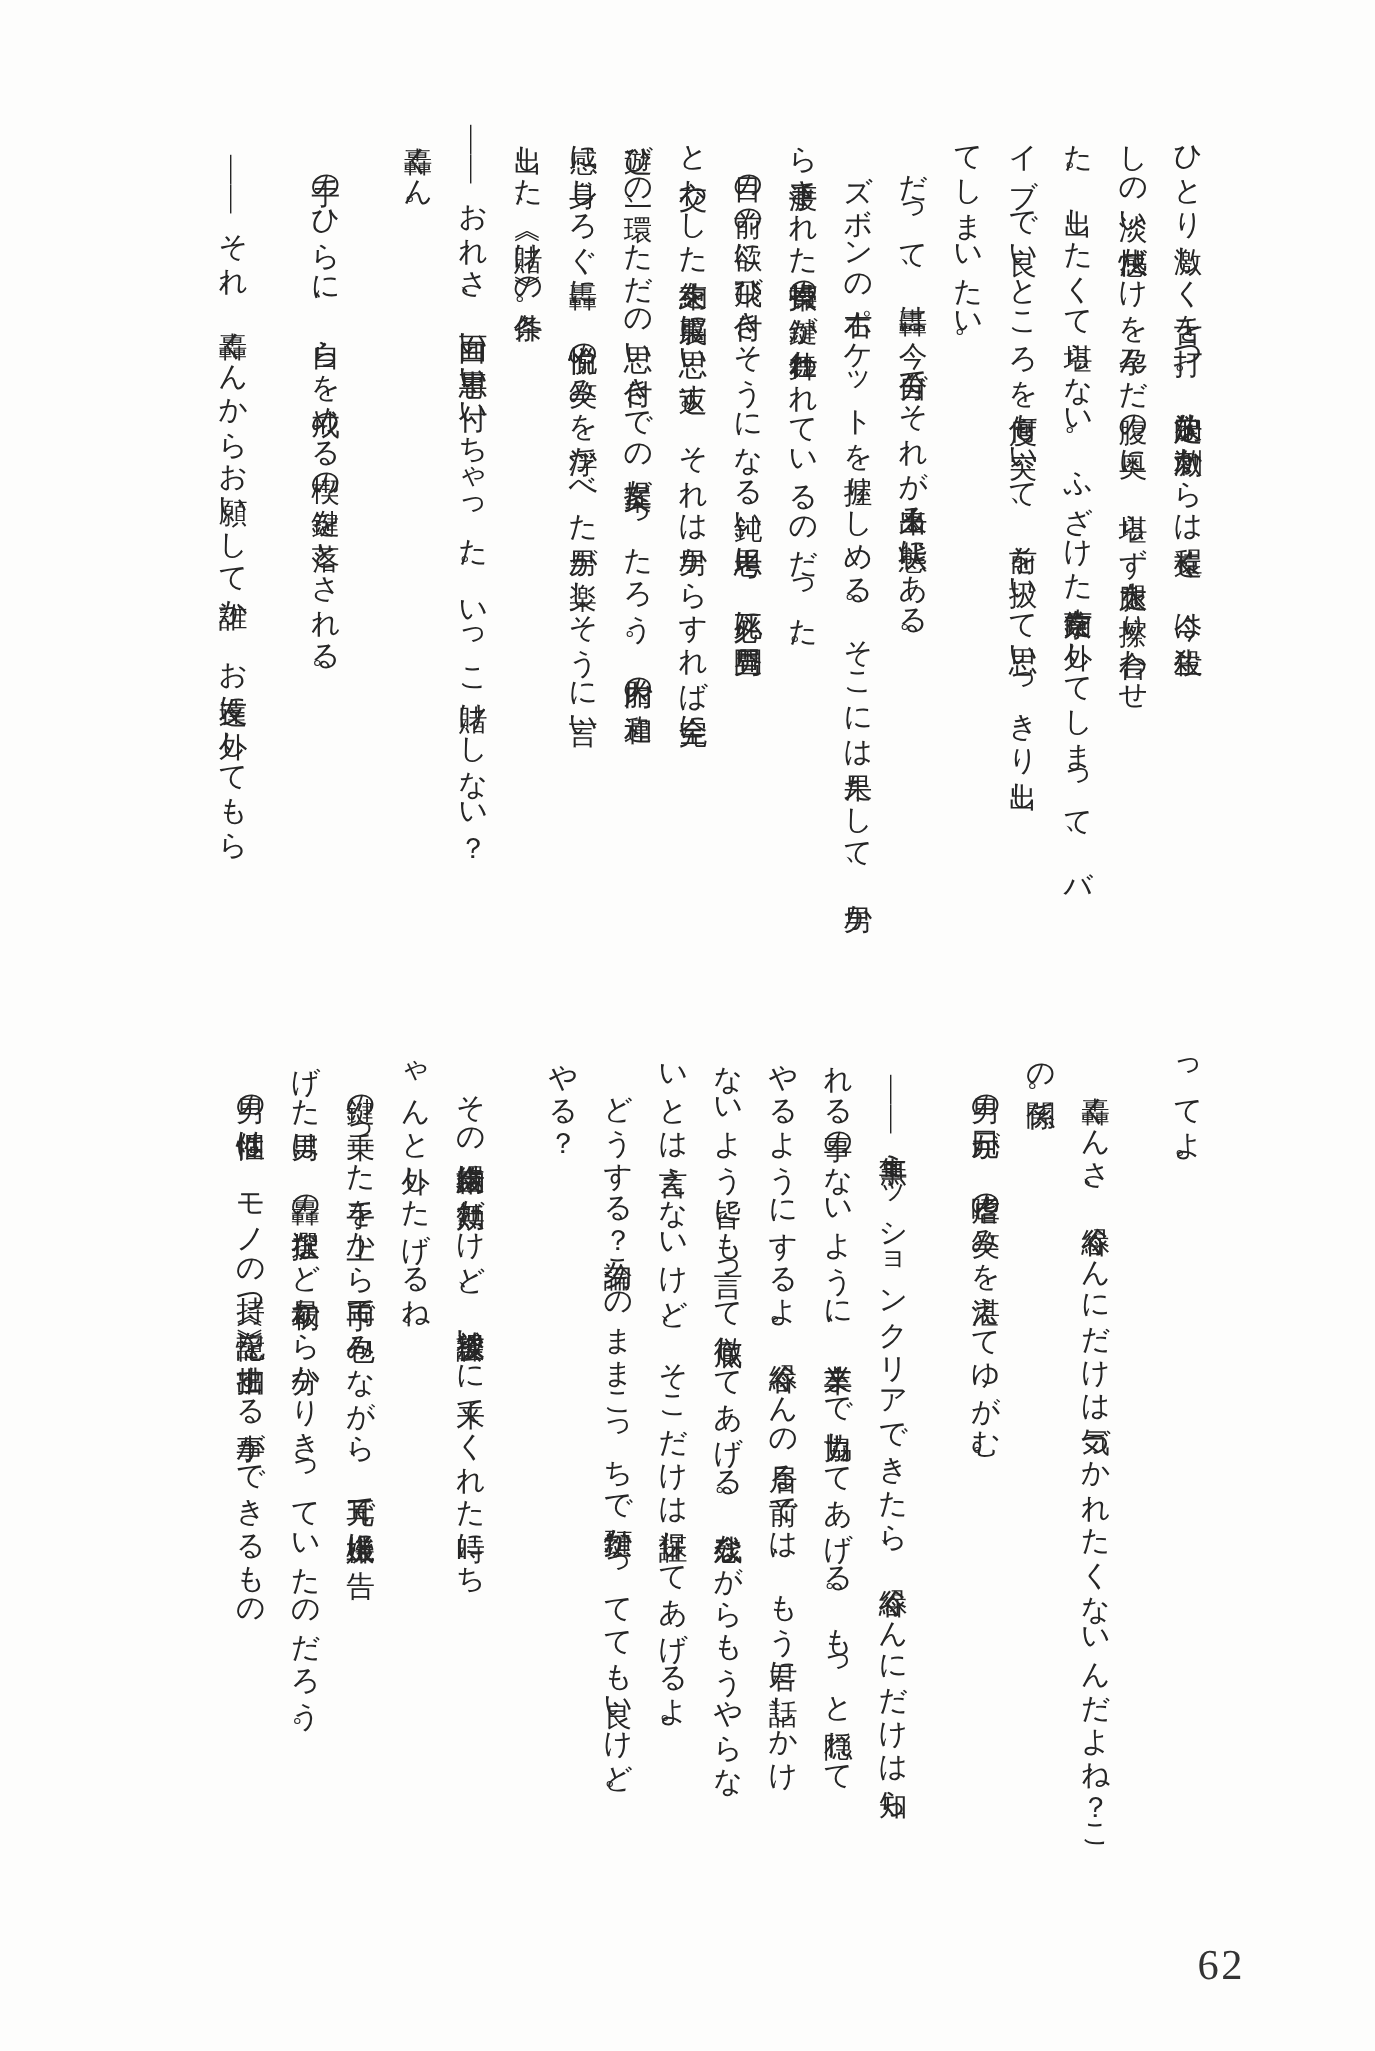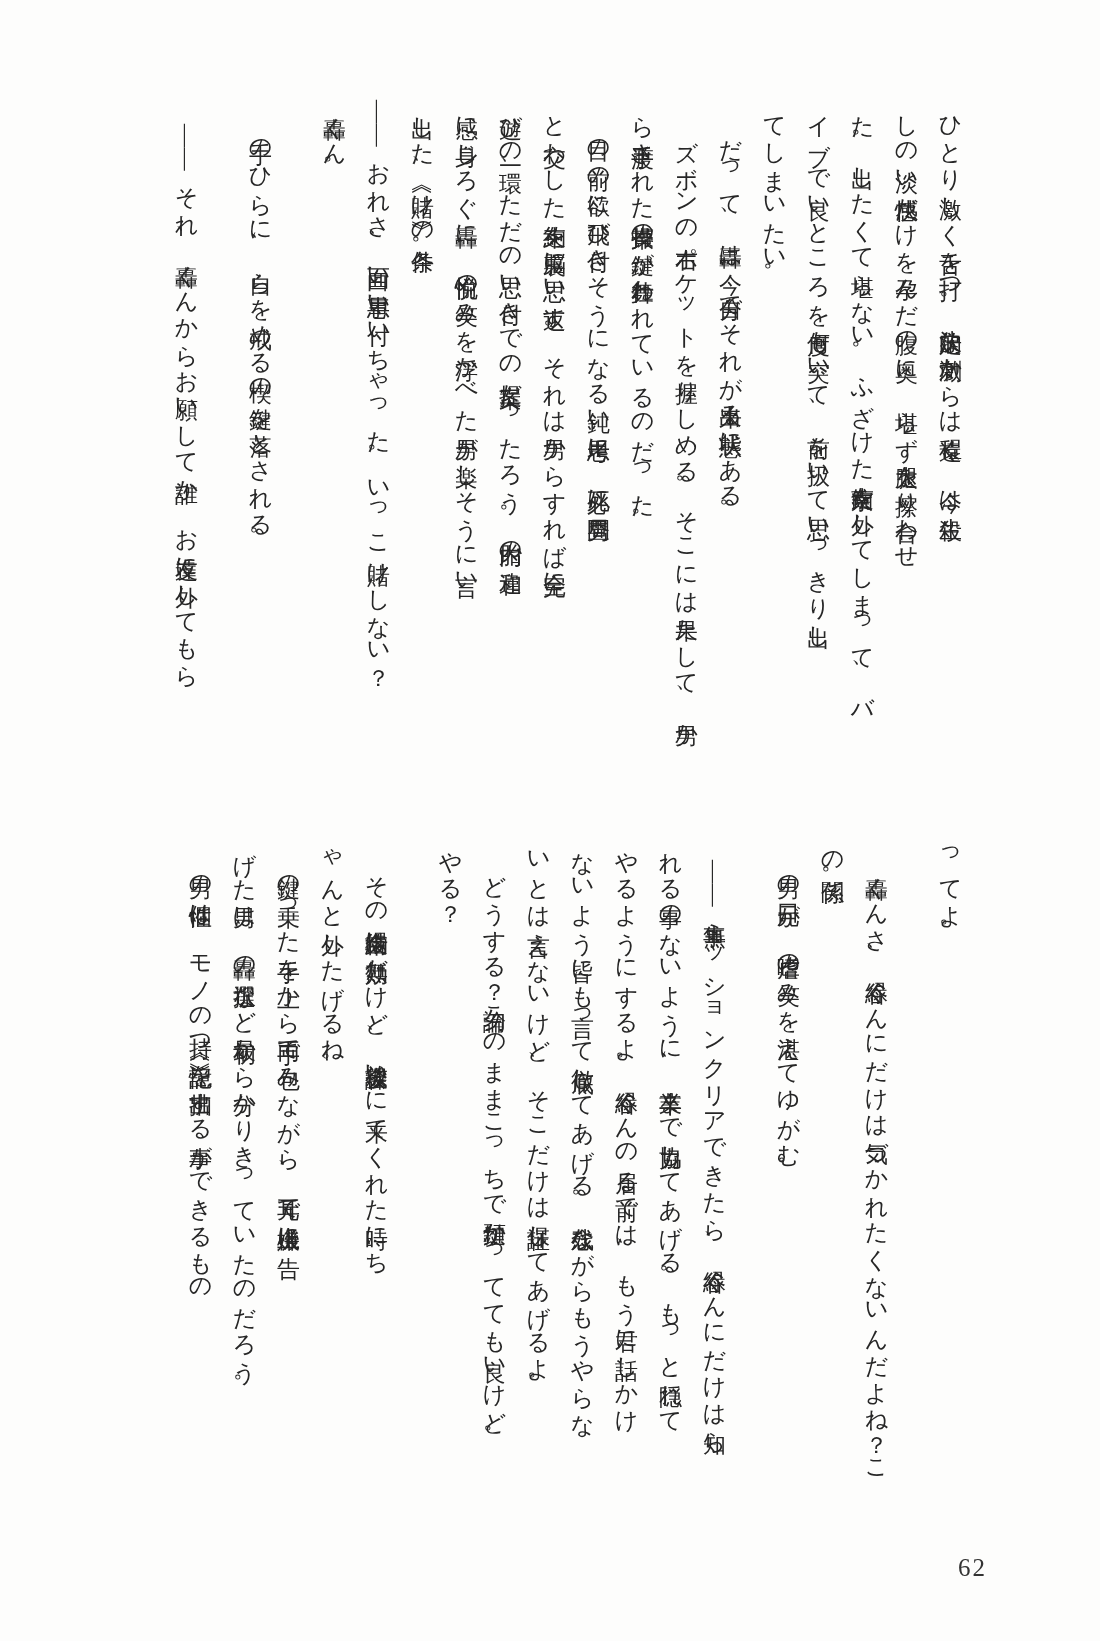--- a/index.html
+++ b/index.html
@@ -32,21 +32,21 @@
   }
   .vblock.top { top: 100px; height: 700px; }
   .vblock.bottom { top: 836px; height: 700px; }
   .line { margin: 0; }
   .line.indent { padding-top: 24px; }
   .line.gap { margin-right: 30px; }
   .page-number {
     position: absolute;
     top: 1554px;
     left: 958px;
-    font-size: 25px;
+    font-size: 34px;
     letter-spacing: 2px;
     color: #333333;
   }
 </style>
 </head>
 <body>
 
 <div class="page">
   <section class="vblock top">
       <div class="line">ひとり激しく舌を打つ。決定的な刺激からは程遠く、今は生殺</div>

